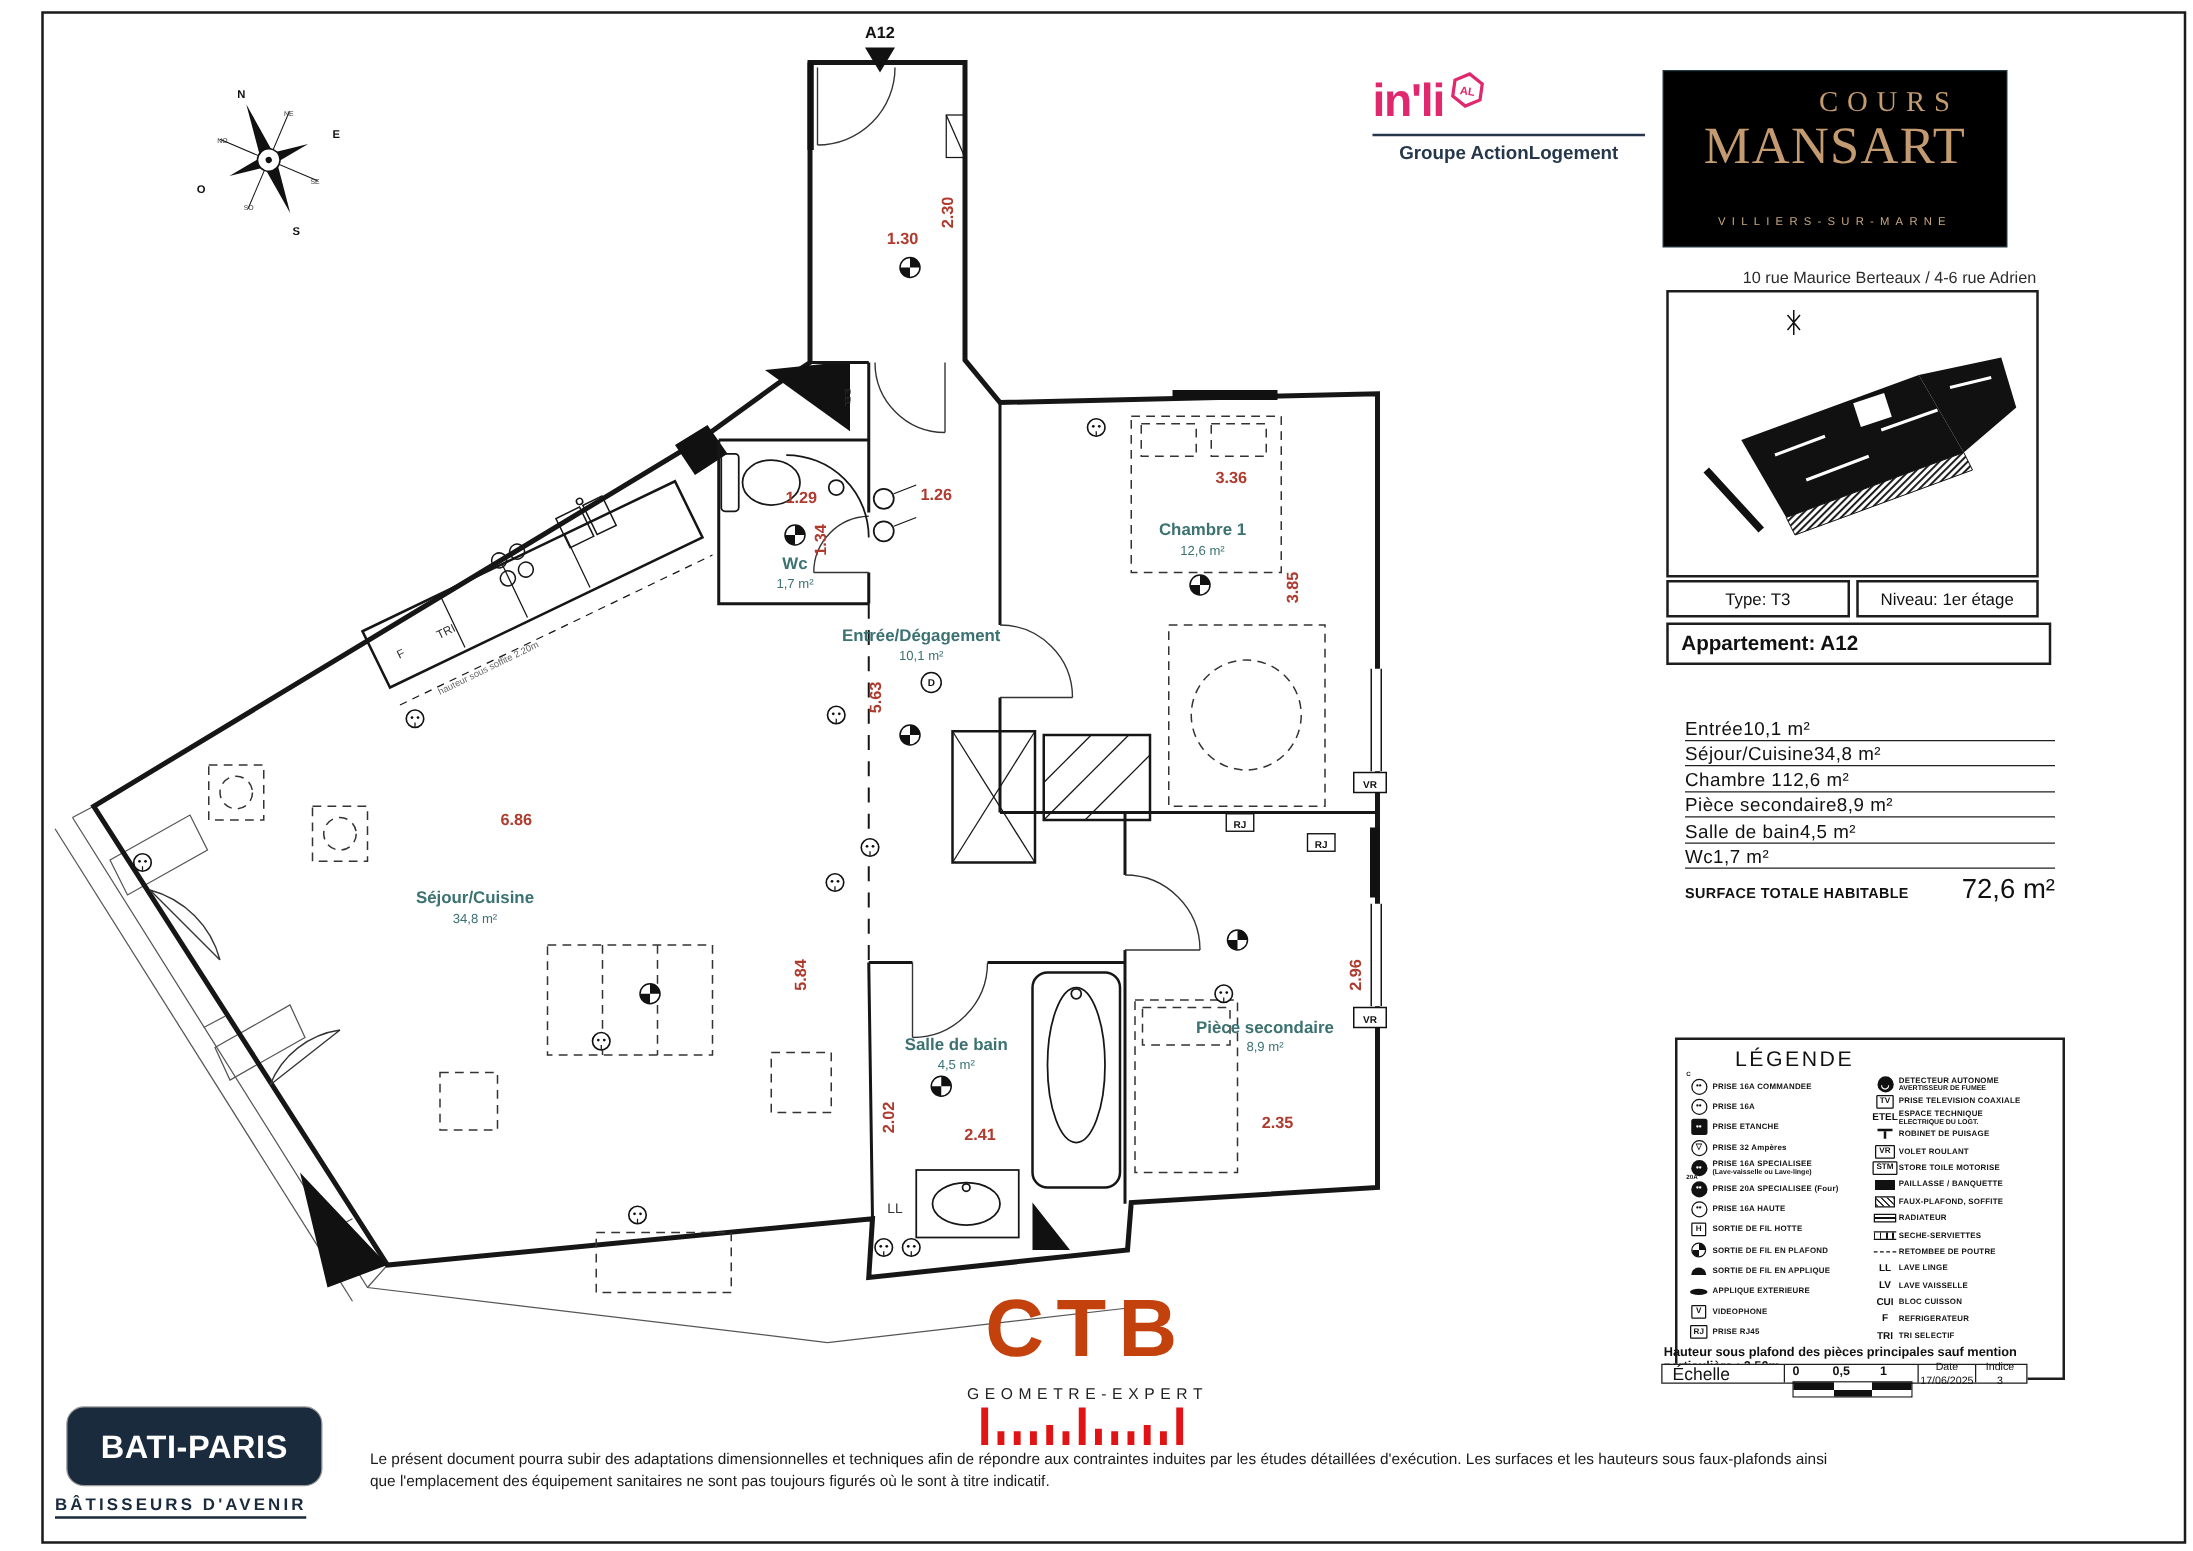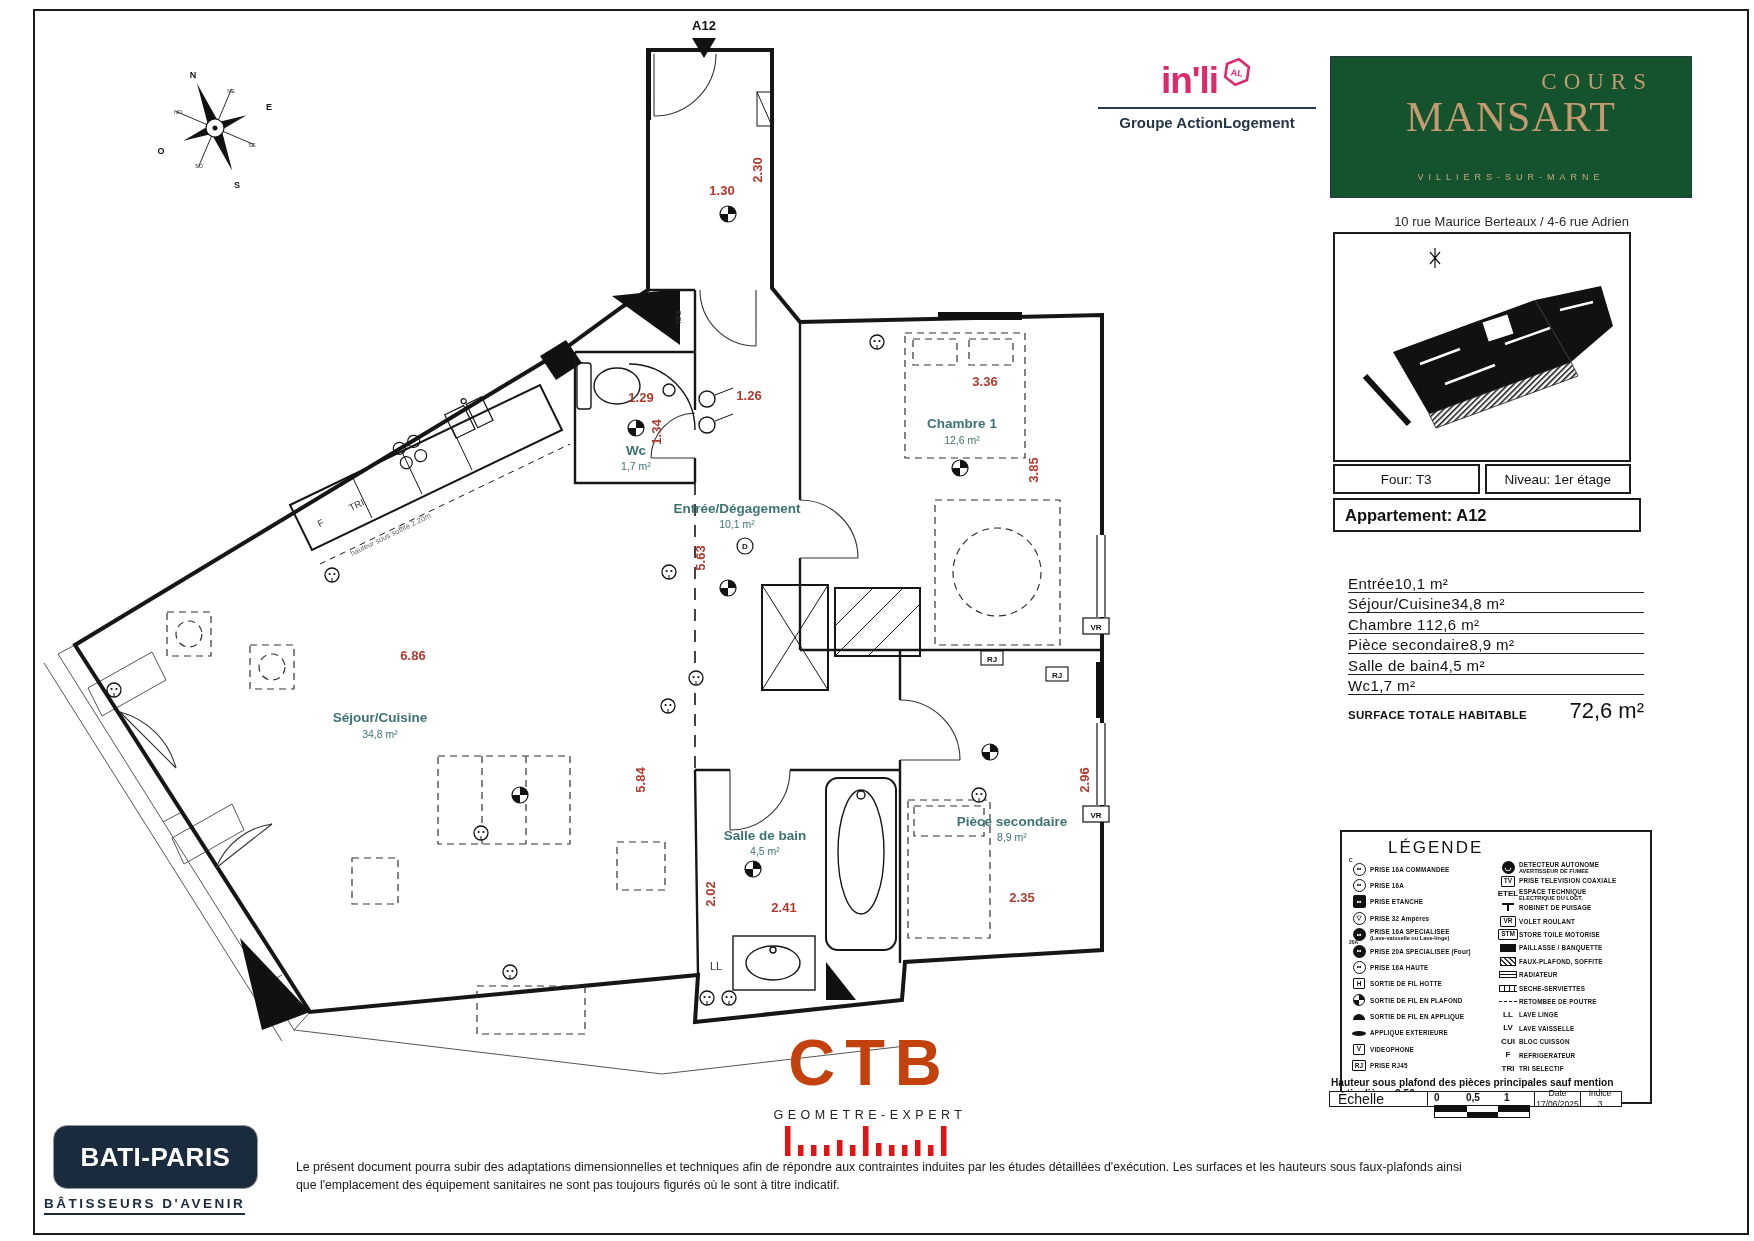--- a/index.html
+++ b/index.html
@@ -18,25 +18,25 @@
   .tinyv{font-size:6.5px;fill:#333;text-anchor:middle;}
   .ll{font-size:11px;fill:#333;text-anchor:middle;}
   .kit{font-size:9.5px;fill:#333;text-anchor:middle;}
   .soff{font-size:7.5px;fill:#666;}
   .boxtxt{font-size:8px;font-weight:700;fill:#111;text-anchor:middle;}
   .cm{font-size:9px;font-weight:700;fill:#111;text-anchor:middle;}
   .cmi{font-size:5.5px;fill:#333;text-anchor:middle;}
 
   
   .inli{position:absolute;left:1098px;top:62px;width:218px;}
-  .inli-row{display:flex;align-items:flex-start;justify-content:center;gap:3px;}
+  .inli-row{display:flex;align-items:flex-start;gap:3px;}
   .inli-name{font-size:37px;font-weight:800;color:#E0286E;letter-spacing:-1px;line-height:1;}
   .inli-line{border-top:2.5px solid #26374B;margin-top:8px;}
   .inli-group{font-size:15px;font-weight:700;color:#26374B;margin-top:5px;text-align:center;}
-  .mansart{position:absolute;left:1331px;top:57px;width:360px;height:140px;background:#14532d;
+  .mansart{position:absolute;left:1331px;top:57px;width:274px;height:140px;background:#000000;
            box-shadow:0 0 0 1px #233a41;}
   .cm-top{position:absolute;right:38px;top:12px;font-family:"Liberation Serif",serif;
           font-size:23px;letter-spacing:7px;color:#C49B70;}
   .cm-main{position:absolute;left:0;right:0;top:36px;text-align:center;
            font-family:"Liberation Serif",serif;font-size:42px;letter-spacing:1px;color:#C49B70;}
   .cm-city{position:absolute;left:0;right:0;bottom:15px;text-align:center;
            font-size:9px;letter-spacing:5px;color:#C9A87F;}
   .addr{position:absolute;left:1331px;top:212px;width:298px;text-align:right;
         font-size:13px;color:#2b2b2b;line-height:1.5;}
 
@@ -392,21 +392,21 @@
     <polygon points="58,118 200,66 236,128 94,180" fill="#111"></polygon>
     <polygon points="200,66 266,52 278,92 236,128" fill="#111"></polygon>
     <polygon points="94,180 236,128 243,142 101,194" fill="url(#hp)" stroke="#111" stroke-width="0.8"></polygon>
     <path d="M85,130 L125,115 M110,150 L160,131 M170,110 L215,94 M225,76 L258,68" stroke="#fff" stroke-width="2.5"></path>
     <rect x="150" y="84" width="26" height="20" fill="#fff" transform="rotate(-18 163 94)"></rect>
     <line x1="30" y1="142" x2="74" y2="190" stroke="#111" stroke-width="6"></line>
   </svg>
 </div>
 
 <div class="typerow">
-  <div class="typecell">Four: T3</div>
+  <div class="typecell">Type: T3</div>
   <div class="typecell">Niveau: 1er étage</div>
 </div>
 <div class="aptrow">Appartement: A12</div>
 
 <div class="surfaces">
 
     <div class="srow">
       <span>Entrée</span>
       <span>10,1 m²</span>
     </div>

